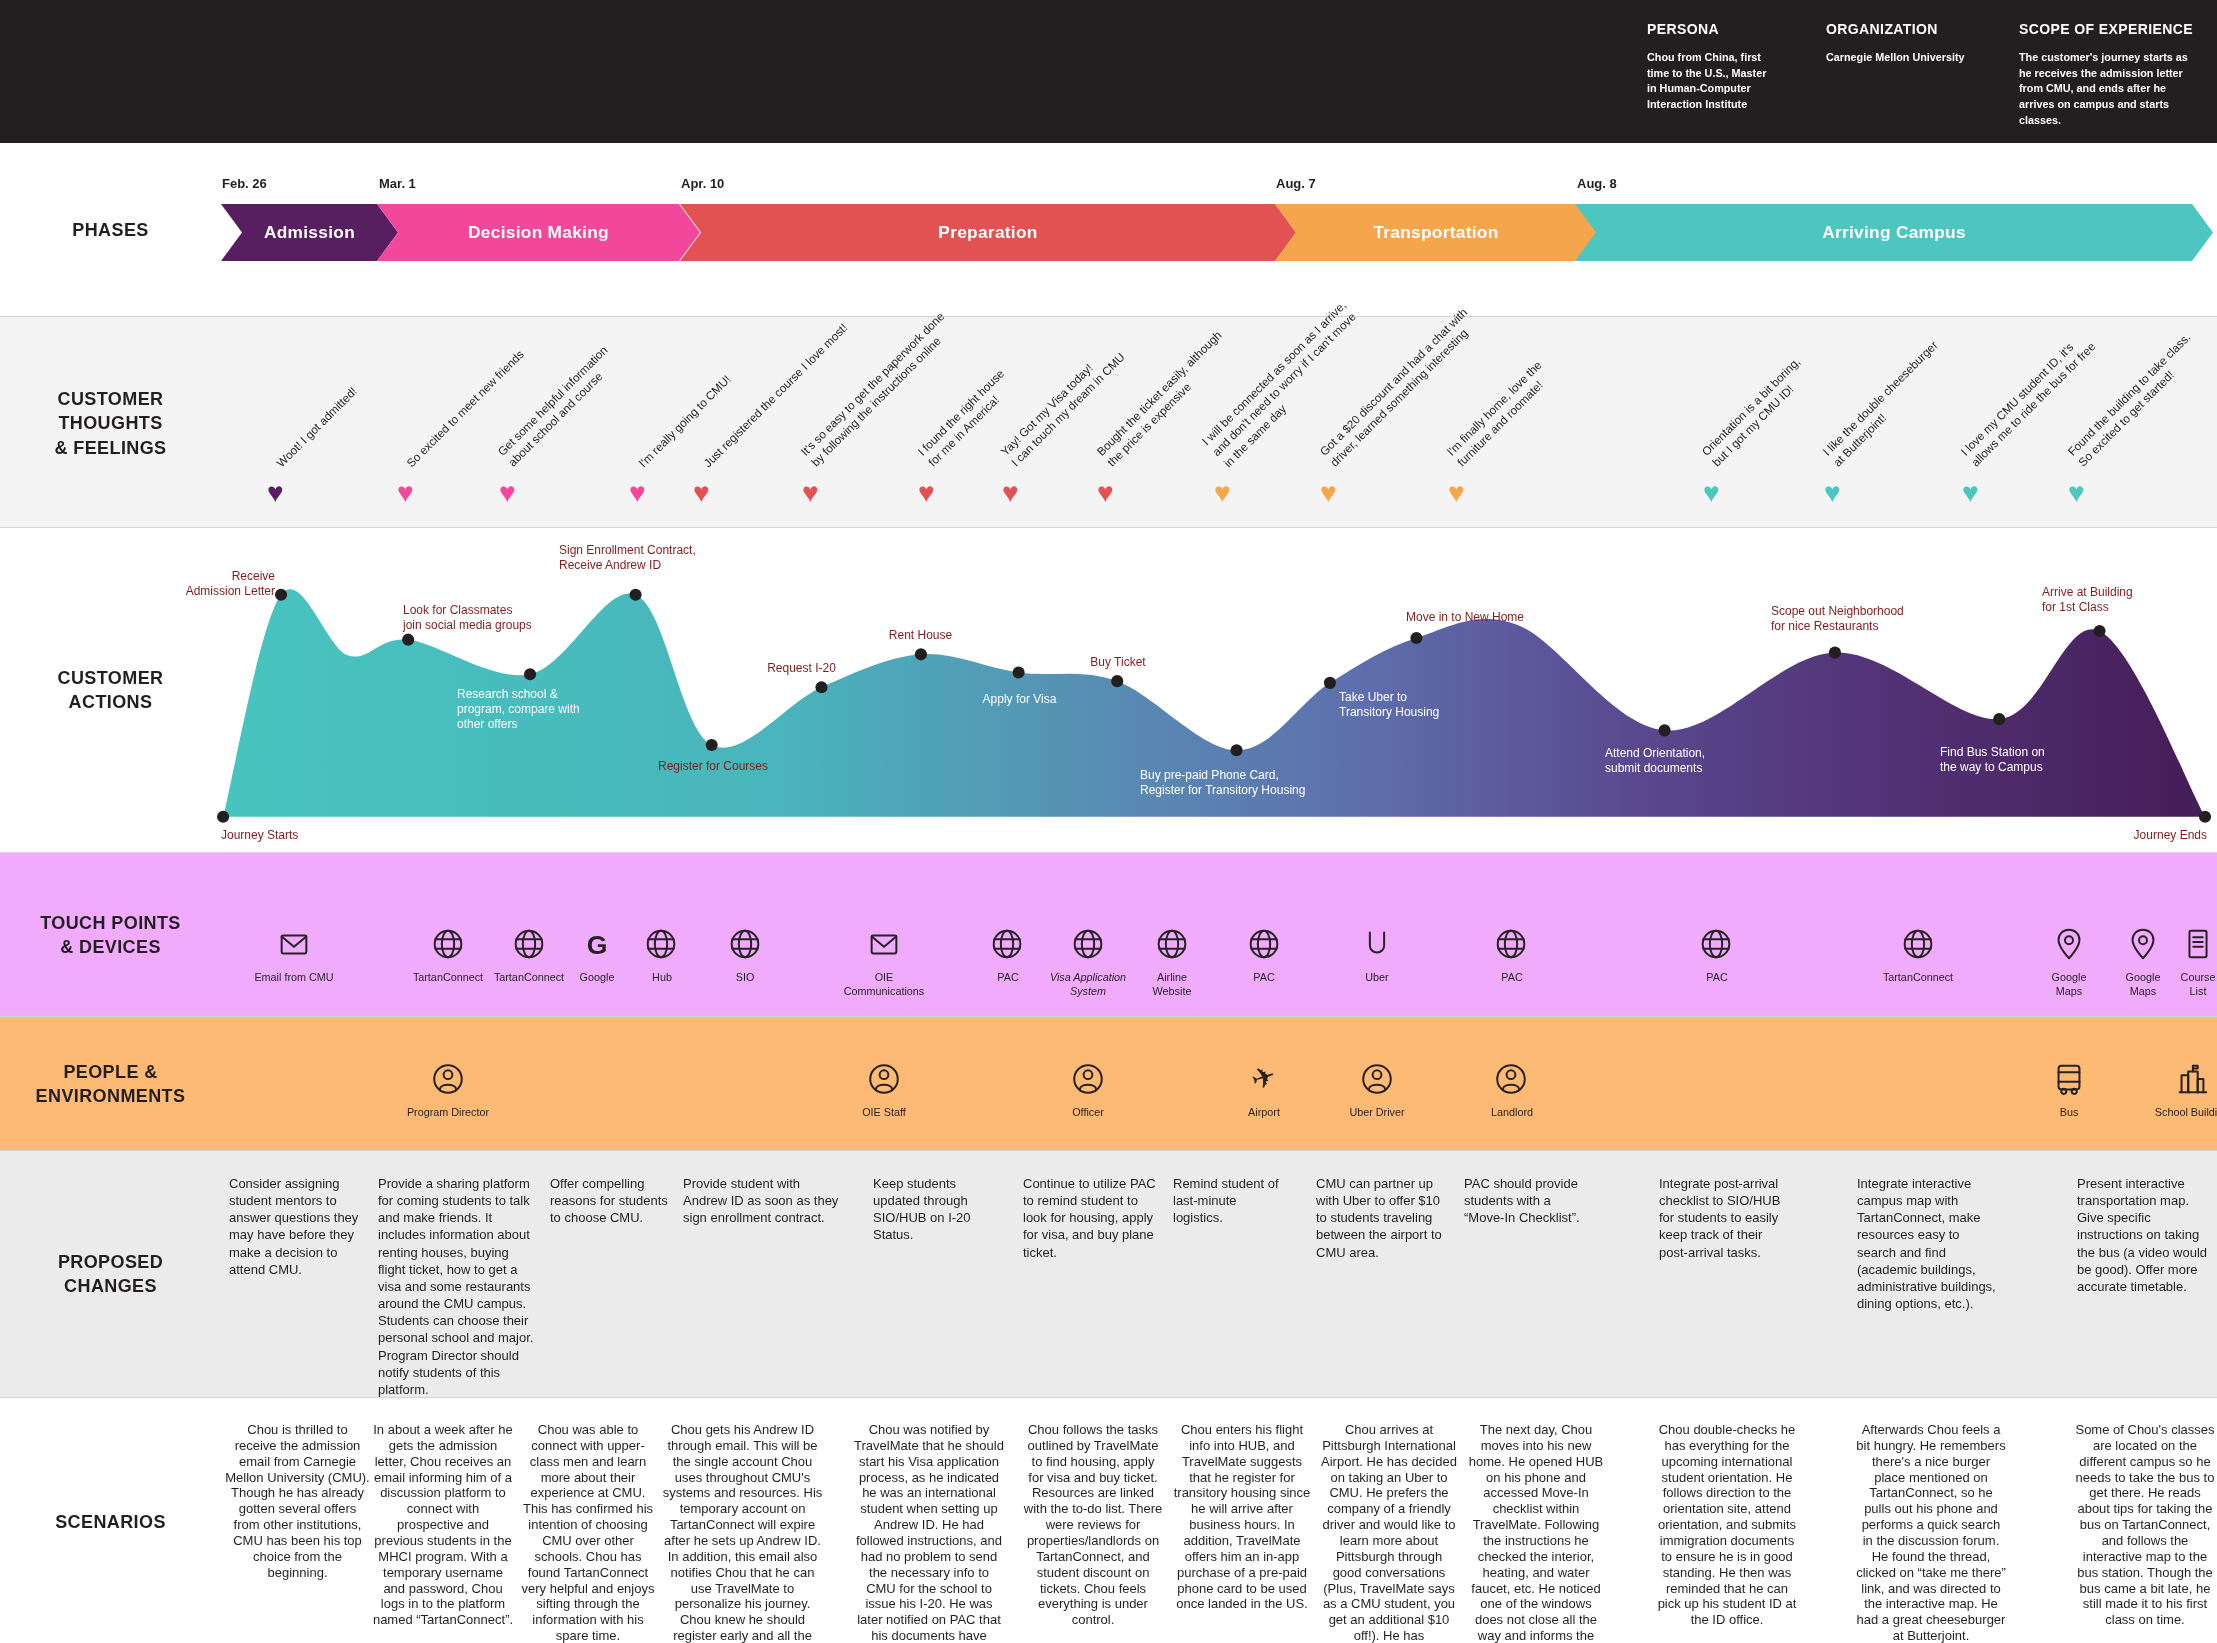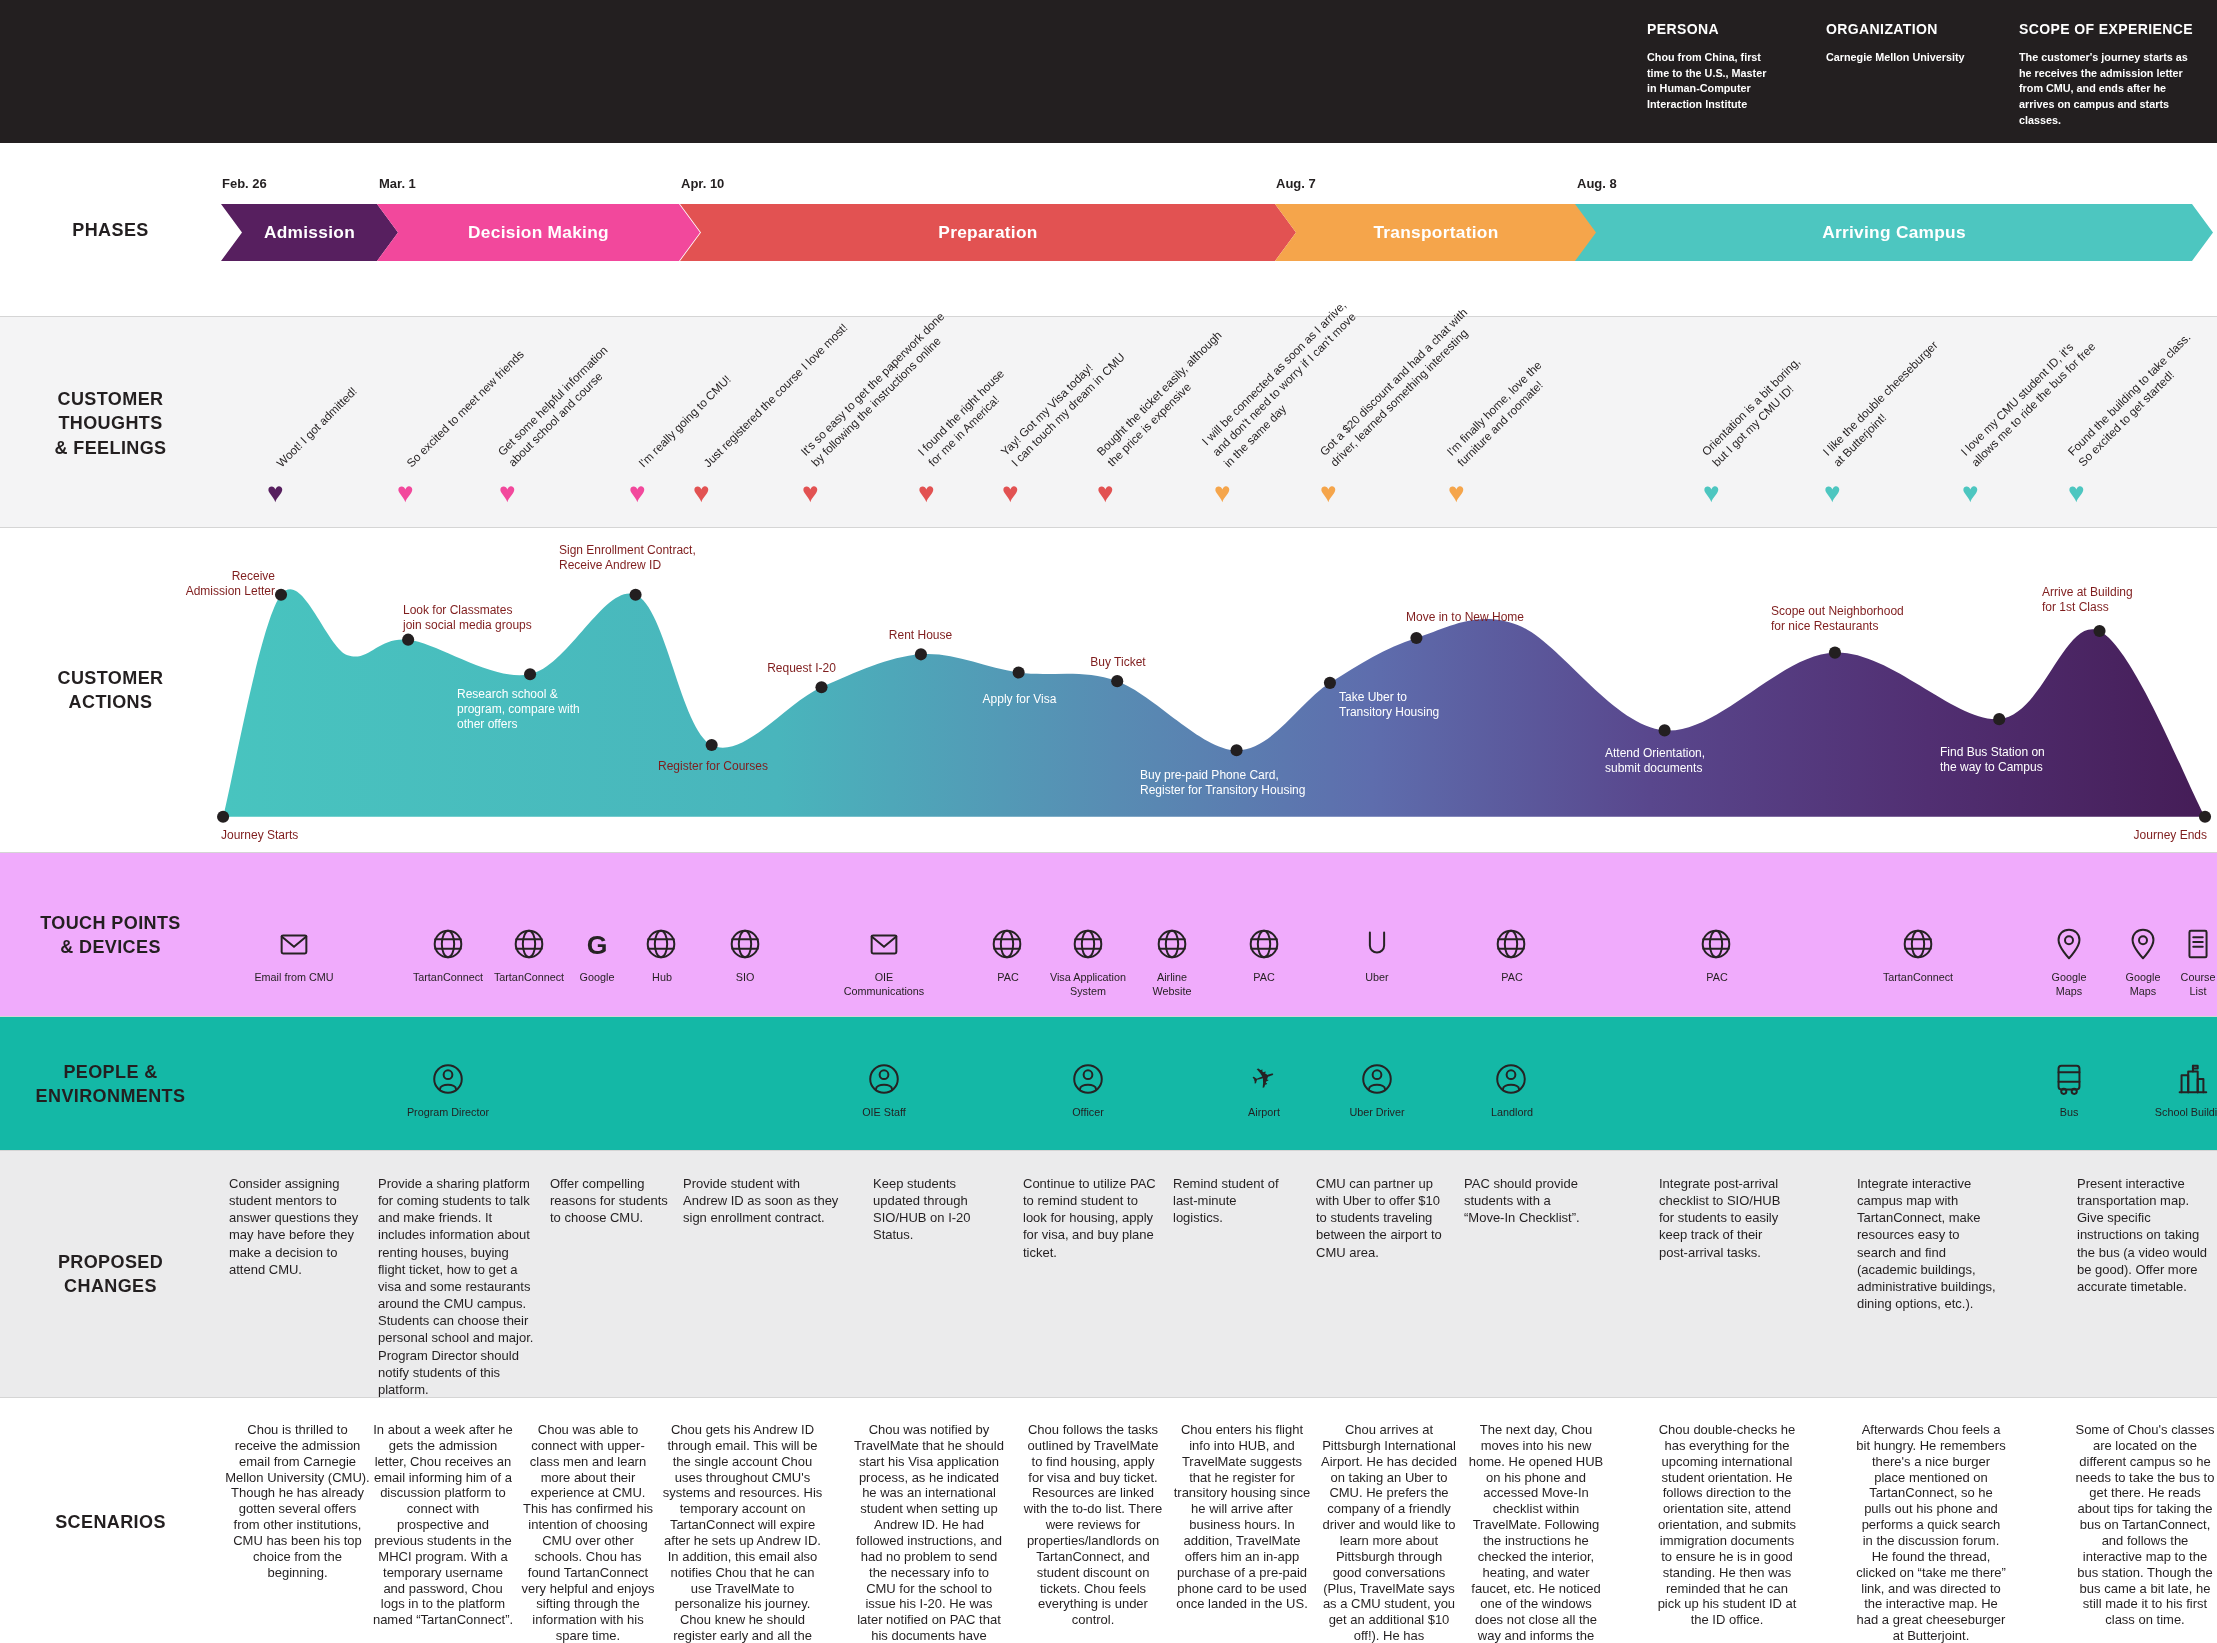--- a/index.html
+++ b/index.html
@@ -15,21 +15,21 @@
   .col-persona{left:1647px;width:130px;}
   .col-org{left:1826px;width:147px;}
   .col-scope{left:2019px;width:183px;}
 
   
   .row{position:absolute;left:0;width:100%;}
   .row-phases{top:143px;height:173px;background:#ffffff;}
   .row-thoughts{top:316px;height:212px;background:#f4f4f5;border-top:0.9px solid #d5d5d5;}
   .row-actions{top:527px;height:324px;background:#ffffff;border-top:0.9px solid #d5d5d5;}
   .row-touch{top:852px;height:164px;background:#f0abfc;border-top:0.9px solid #d5d5d5;}
-  .row-people{top:1016px;height:134px;background:#14b8a6;border-top:0.9px solid #d5d5d5;}
+  .row-people{top:1016px;height:134px;background:#fdba74;border-top:0.9px solid #d5d5d5;}
   .row-changes{top:1150px;height:246px;background:#ebebec;border-top:0.9px solid #d5d5d5;}
   .row-scenarios{top:1397px;height:247px;background:#ffffff;border-top:0.9px solid #d5d5d5;}
   .row-label{position:absolute;left:24px;width:173px;top:50%;transform:translateY(-50%);
     text-align:center;font-size:18px;font-weight:bold;line-height:1.35;letter-spacing:0.4px;white-space:pre-line;}
   .row-inner{position:absolute;inset:0;}
 
   
   .phase-date{position:absolute;top:33px;font-size:13px;font-weight:bold;}
   .phase-arrow{position:absolute;top:61px;height:57px;display:flex;align-items:center;justify-content:center;
     clip-path:polygon(21px 50%,0 0,calc(100% - 21px) 0,100% 50%,calc(100% - 21px) 100%,0 100%);}
@@ -257,21 +257,21 @@
               </g>
             </svg>
           </div><div class="tp-label" style="left: 956px; top: 117px;">PAC</div></div><div class="tp-item"><div class="tp-icon" style="left: 1069px; top: 72px;">
             <svg viewBox="0 0 40 40">
               <g fill="none" stroke="#262223" stroke-width="2.1" stroke-linecap="round" stroke-linejoin="round">
                 <circle cx="20" cy="20" r="14"></circle>
                 <ellipse cx="20" cy="20" rx="6.5" ry="14"></ellipse>
                 <path d="M6.6 15h26.8M6.6 25h26.8"></path>
               </g>
             </svg>
-          </div><div class="tp-label" style="left: 1036px; top: 117px;">Visa Application
+          </div><div class="tp-label" style="left: 1036px; top: 117px; font-style: italic;">Visa Application
 System</div></div><div class="tp-item"><div class="tp-icon" style="left: 1153px; top: 72px;">
             <svg viewBox="0 0 40 40">
               <g fill="none" stroke="#262223" stroke-width="2.1" stroke-linecap="round" stroke-linejoin="round">
                 <circle cx="20" cy="20" r="14"></circle>
                 <ellipse cx="20" cy="20" rx="6.5" ry="14"></ellipse>
                 <path d="M6.6 15h26.8M6.6 25h26.8"></path>
               </g>
             </svg>
           </div><div class="tp-label" style="left: 1120px; top: 117px;">Airline
 Website</div></div><div class="tp-item"><div class="tp-icon" style="left: 1245px; top: 72px;">

